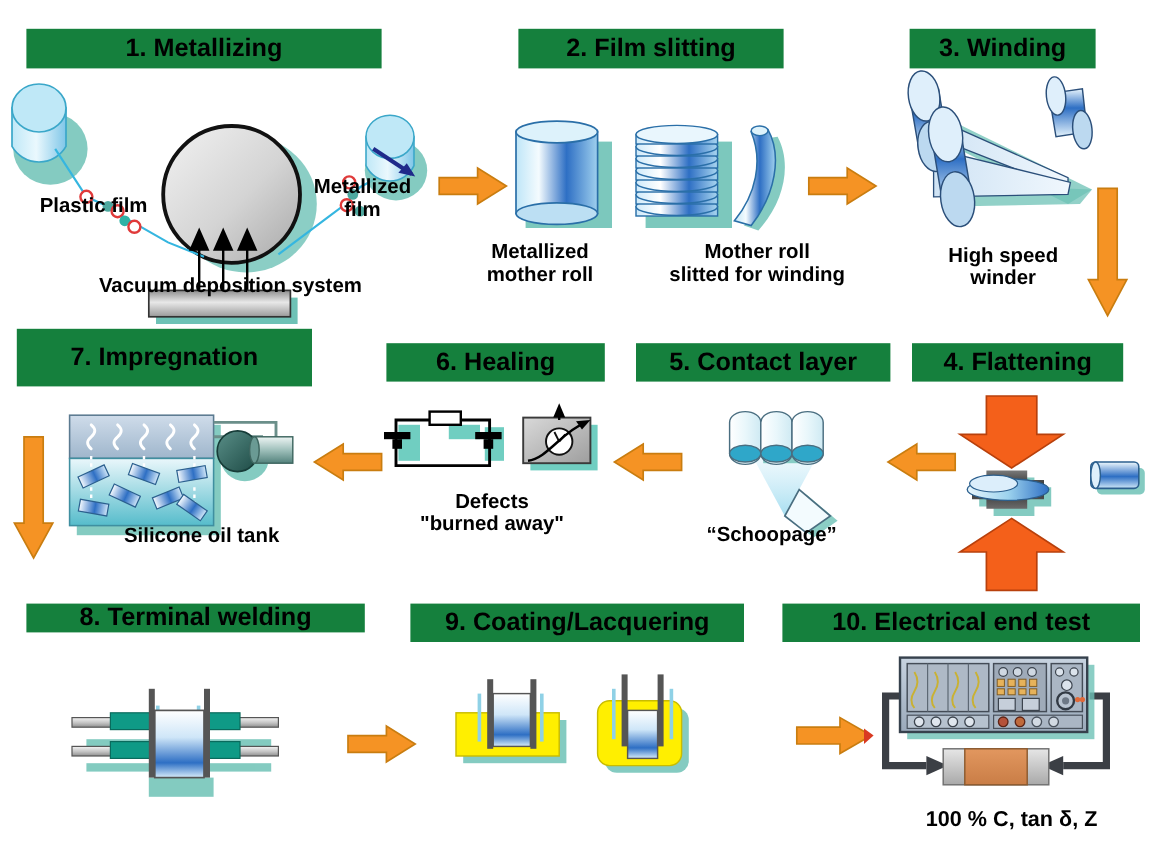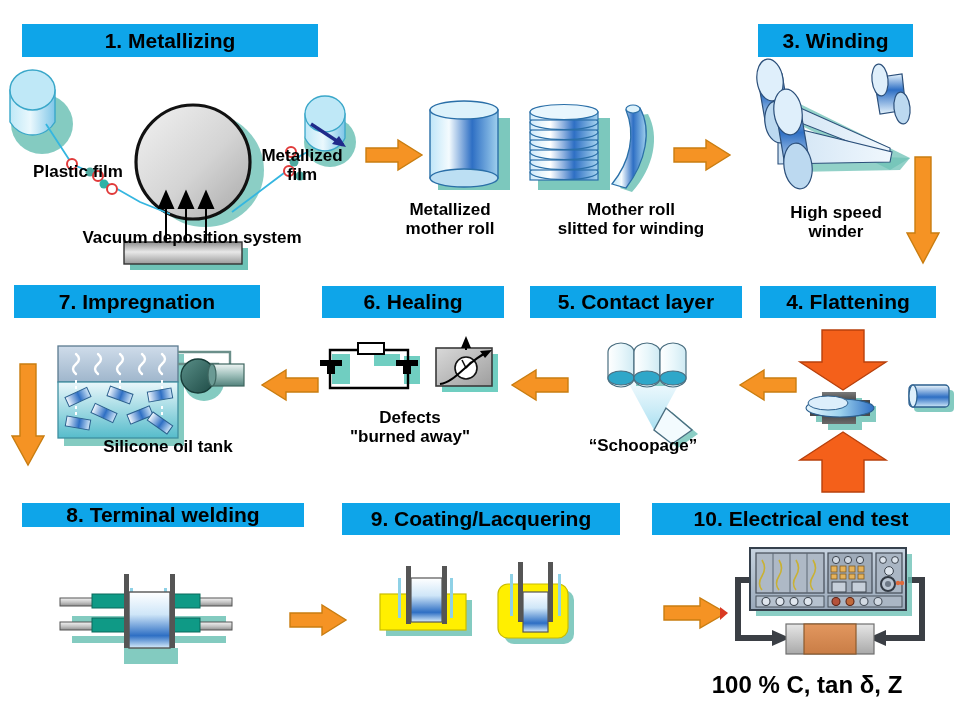--- a/index.html
+++ b/index.html
@@ -1,45 +1,48 @@
 <!DOCTYPE html>
 <html><head>
 <meta charset="utf-8">
 <style>
   html,body{margin:0;padding:0;background:#fff;}
   body{width:960px;height:720px;overflow:hidden;
        font-family:"Liberation Sans","DejaVu Sans",sans-serif;}
   #stage{position:relative;width:960px;height:720px;background:#ffffff;}
 
-  .banner{position:absolute;background:#0ea5e9;color:#000;
+  .banner{position:absolute;background:#15803d;color:#000;
           font-weight:bold;font-size:21px;letter-spacing:0px;
           display:flex;align-items:center;justify-content:center;
           white-space:nowrap;}
 
   .cap{position:absolute;color:#000;font-weight:bold;font-size:17px;
        text-align:center;line-height:1.12;white-space:pre-line;}
 
   .svgwrap{position:absolute;}
   svg{display:block;overflow:visible;}
 </style>
 </head>
 <body>
 
 <div id="stage">
 
   <div class="banner" style="left:22px;top:24px;width:296px;height:33px;">
       <span>1. Metallizing</span>
     </div>
 
+  <div class="banner" style="left:432px;top:24px;width:221px;height:33px;">
+      <span>2. Film slitting</span>
+    </div>
 
   <div class="banner" style="left:758px;top:24px;width:155px;height:33px;">
       <span>3. Winding</span>
     </div>
 
-  <div class="banner" style="left:14px;top:285px;width:246px;height:33px;">
+  <div class="banner" style="left:14px;top:274px;width:246px;height:48px;">
       <span>7. Impregnation</span>
     </div>
 
   <div class="banner" style="left:312px;top:286px;width:182px;height:32px;margin-left:10px;">
       <span>6. Healing</span>
     </div>
 
   <div class="banner" style="left:530px;top:286px;width:212px;height:32px;">
       <span>5. Contact layer</span>
     </div>
@@ -656,15 +659,15 @@
         <circle cx="152" cy="59.5" r="4" fill="#d2dae3" stroke="#49525d" stroke-width="1.1"></circle>
       </g>
 
       <g>
         <rect x="60" y="82" width="88" height="30" fill="url(#gTerm)" stroke="#6f6f6f" stroke-width="1.2"></rect>
         <rect x="78" y="82" width="52" height="30" fill="url(#gDut)" stroke="#8c5a2e" stroke-width="1.2"></rect>
       </g>
     </svg>
   </div>
 
-  <div class="cap" style="left:692px;top:672px;width:230px;font-size:24px;">100 %  C, tan δ, Z</div>
+  <div class="cap" style="left:728px;top:672px;width:230px;font-size:18px;">100 %  C, tan δ, Z</div>
 
 </div>
 
 </body></html>

